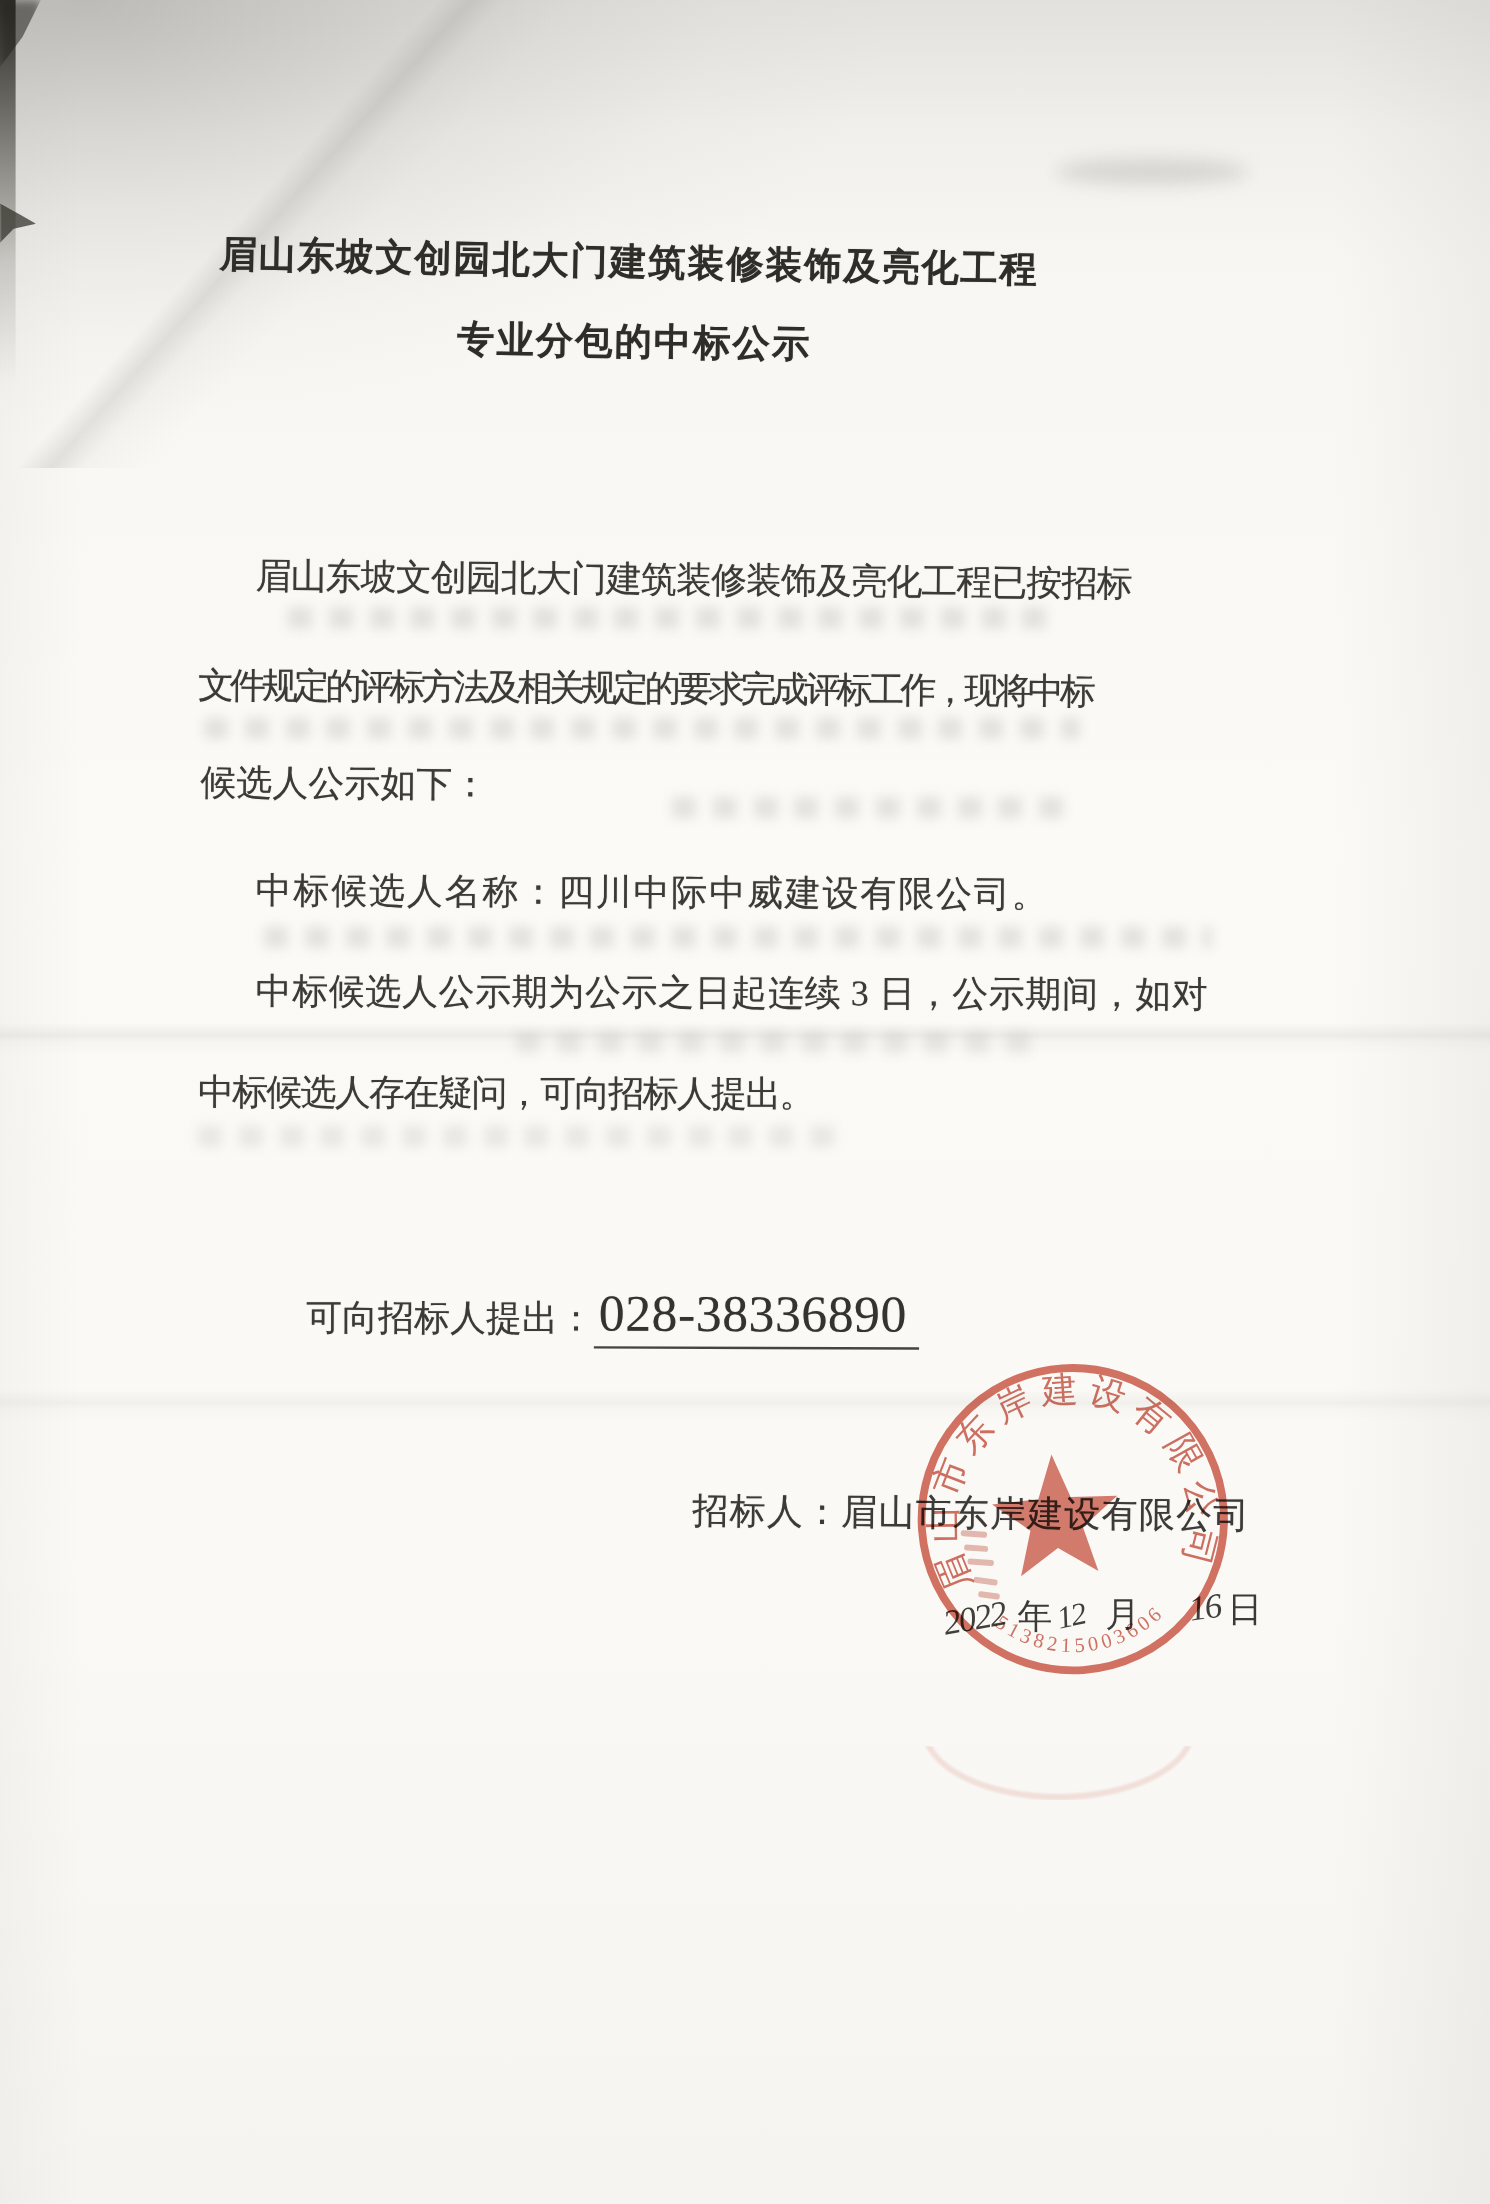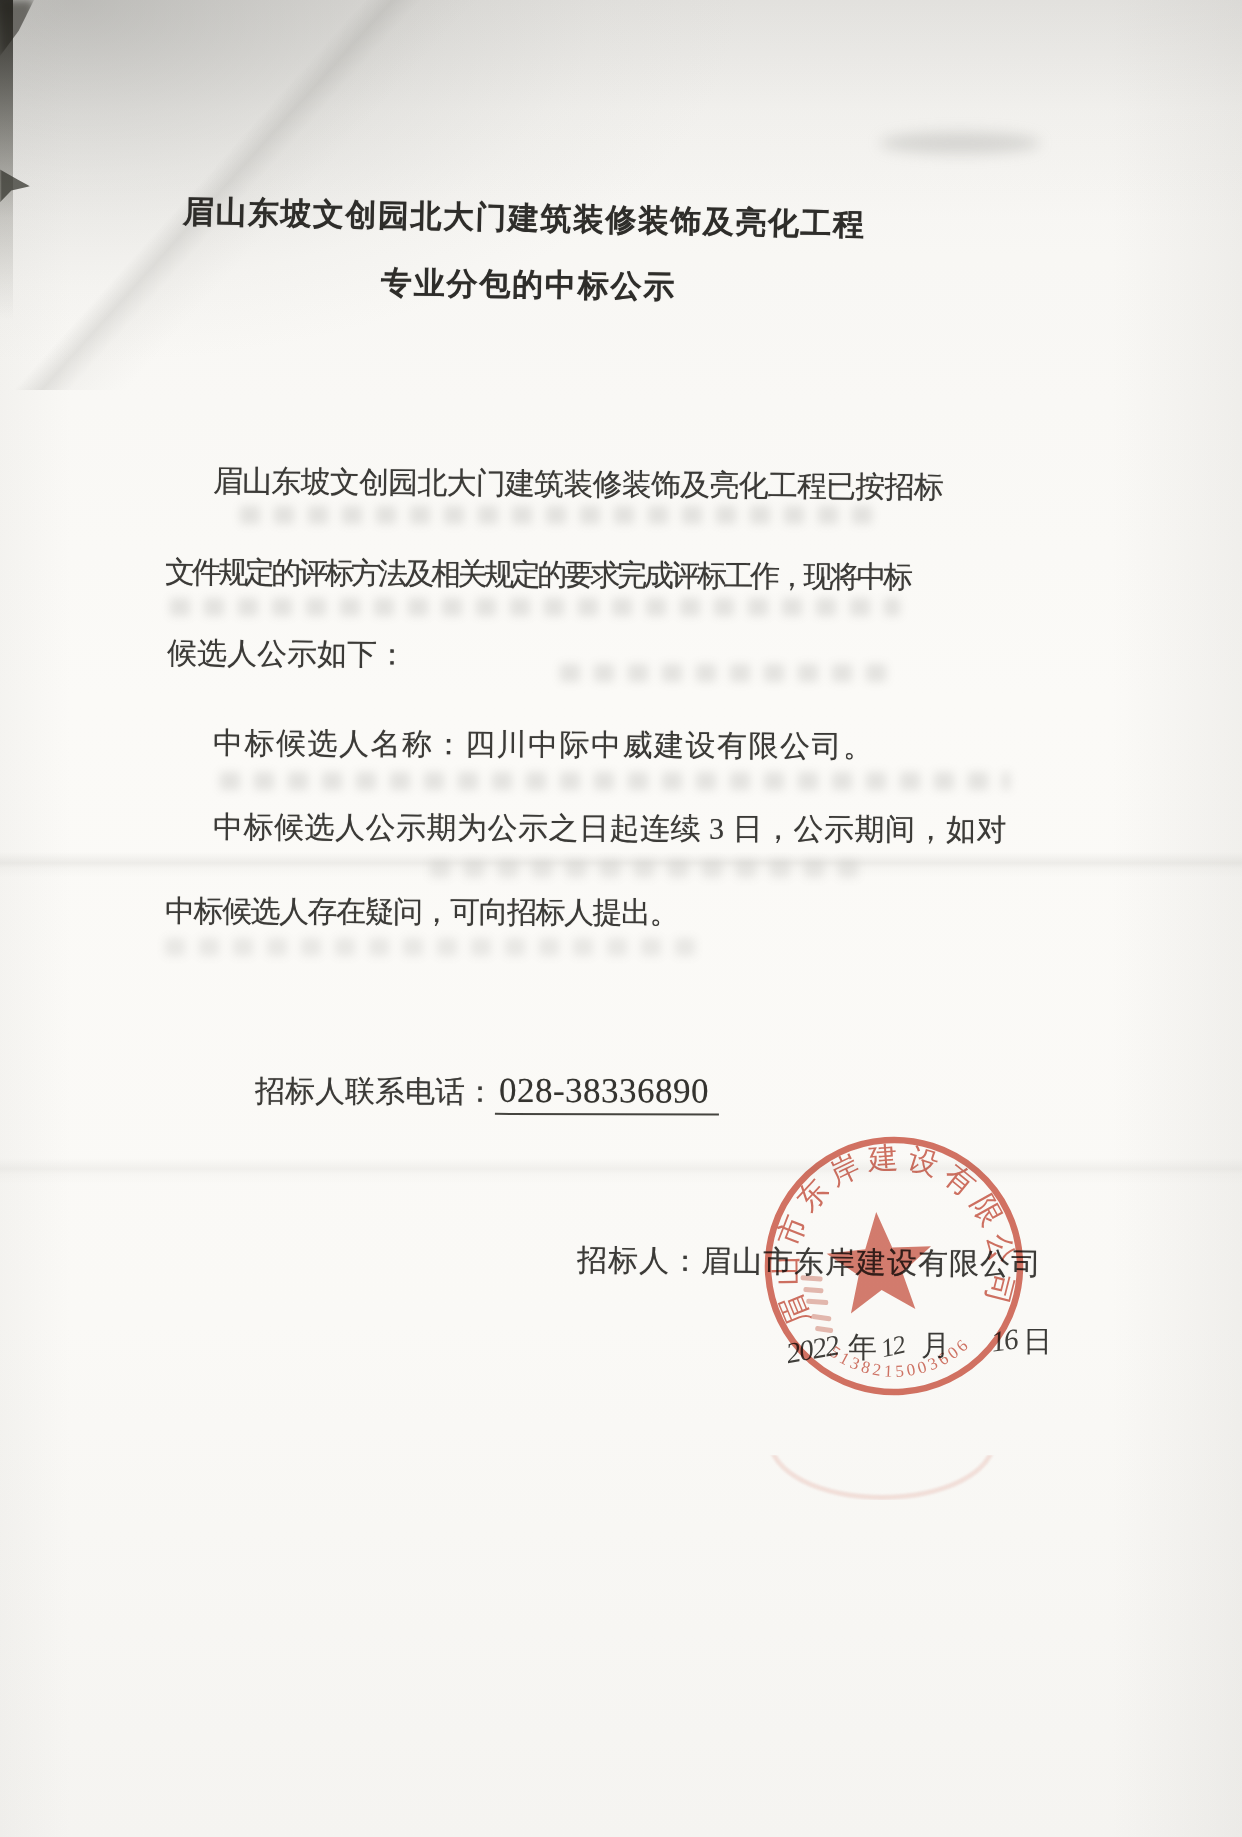--- a/index.html
+++ b/index.html
@@ -51,21 +51,21 @@
   .t1{left:183px;top:193px;letter-spacing:1.5px;transform:rotate(1.1deg);}
   .t2{left:381px;top:264px;letter-spacing:1.8px;transform:rotate(0.8deg);}
   .body-line{font-size:30px;color:#3b3a37;}
   .b1{left:213px;top:462px;letter-spacing:-0.8px;transform:rotate(0.5deg);}
   .b2{left:165px;top:553px;letter-spacing:-3.4px;transform:rotate(0.4deg);}
   .b3{left:167px;top:634px;transform:rotate(0.4deg);}
   .b4{left:213px;top:724px;letter-spacing:1.5px;transform:rotate(0.3deg);}
   .b5{left:213px;top:808px;letter-spacing:0.5px;transform:rotate(0.2deg);}
   .b6{left:165px;top:892px;letter-spacing:-1.5px;transform:rotate(0.2deg);}
   .contact{left:255px;top:1068px;transform:rotate(0.2deg);}
-  .phone{font-size:35px;letter-spacing:0.5px;border-bottom:2.5px solid #45443f;
+  .phone{font-size:43px;letter-spacing:0.5px;border-bottom:2.5px solid #45443f;
     padding:0 10px 3px 4px;color:#34332f;}
   .tenderer{left:577px;top:1241px;letter-spacing:1px;transform:rotate(0.5deg);}
   .dpart{position:absolute;font-size:29px;}
   .hand{font-style:italic;color:#403f3b;font-size:29px;letter-spacing:-1.5px;}
   .d-year{left:786px;top:1333px;transform:rotate(-10deg);}
   .d-yunit{left:848px;top:1328px;}
   .d-month{left:881px;top:1332px;font-size:26px;transform:rotate(-12deg);}
   .d-munit{left:921px;top:1326px;}
   .d-day{left:991px;top:1324px;transform:rotate(-8deg);}
   .d-dunit{left:1023px;top:1322px;}
@@ -98,21 +98,21 @@
   <div class="line title t2">专业分包的中标公示</div>
 
   <div class="line body-line b1">眉山东坡文创园北大门建筑装修装饰及亮化工程已按招标</div>
   <div class="line body-line b2">文件规定的评标方法及相关规定的要求完成评标工作，现将中标</div>
   <div class="line body-line b3">候选人公示如下：</div>
   <div class="line body-line b4">中标候选人名称：四川中际中威建设有限公司。</div>
   <div class="line body-line b5">中标候选人公示期为公示之日起连续 3 日，公示期间，如对</div>
   <div class="line body-line b6">中标候选人存在疑问，可向招标人提出。</div>
 
   <div class="line body-line contact">
-    <span>招标人联系电话：</span><span class="phone">028-38336890</span>
+    <span>可向招标人提出：</span><span class="phone">028-38336890</span>
   </div>
 
   <div class="line body-line tenderer">招标人：眉山市东岸建设有限公司</div>
 
   <span class="dpart hand d-year">2022</span>
   <span class="dpart d-yunit">年</span>
   <span class="dpart hand d-month">12</span>
   <span class="dpart d-munit">月</span>
   <span class="dpart hand d-day">16</span>
   <span class="dpart d-dunit">日</span>

